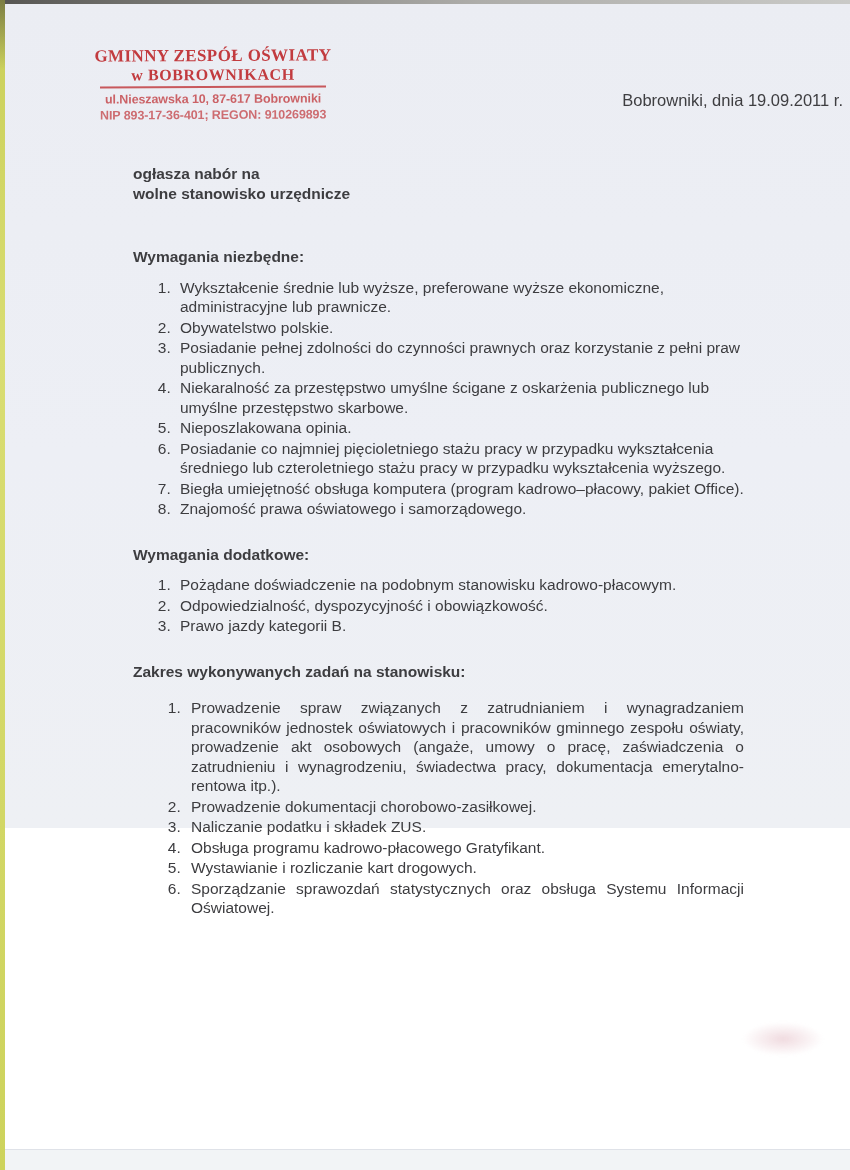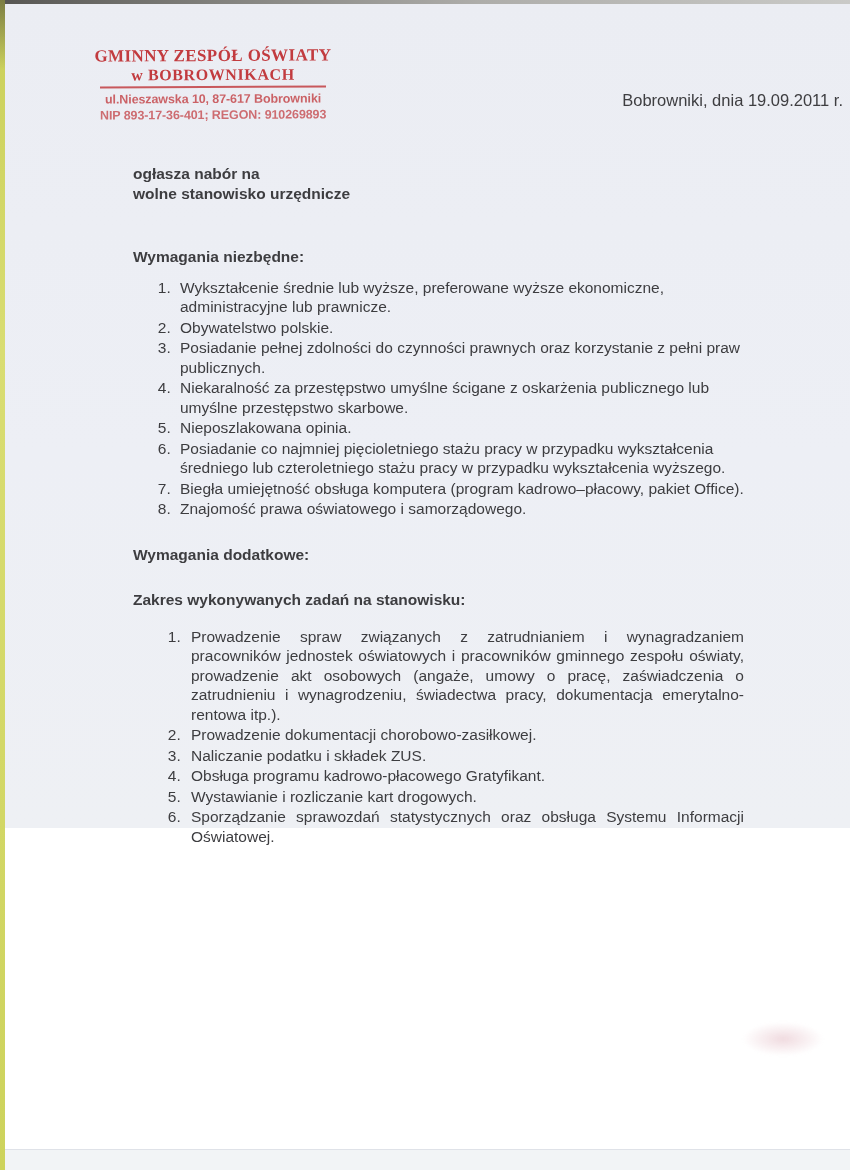--- a/index.html
+++ b/index.html
@@ -138,20 +138,25 @@
         <li>Niekaralność za przestępstwo umyślne ścigane z oskarżenia publicznego lub umyślne przestępstwo skarbowe.</li>
         <li>Nieposzlakowana opinia.</li>
         <li>Posiadanie co najmniej pięcioletniego stażu pracy w przypadku wykształcenia średniego lub czteroletniego stażu pracy w przypadku wykształcenia wyższego.</li>
         <li>Biegła umiejętność obsługa komputera (program kadrowo–płacowy, pakiet Office).</li>
         <li>Znajomość prawa oświatowego i samorządowego.</li>
       </ol>
     </section>
 
     <section>
       <h3 class="section-heading tight">Wymagania dodatkowe:</h3>
+      <ol class="doc-list">
+        <li>Pożądane doświadczenie na podobnym stanowisku kadrowo-płacowym.</li>
+        <li>Odpowiedzialność, dyspozycyjność i obowiązkowość.</li>
+        <li>Prawo jazdy kategorii B.</li>
+      </ol>
     </section>
 
     <section>
       <h3 class="section-heading tight">Zakres wykonywanych zadań na stanowisku:</h3>
       <ol class="doc-list wide">
         <li>Prowadzenie spraw związanych z zatrudnianiem i wynagradzaniem pracowników jednostek oświatowych i pracowników gminnego zespołu oświaty, prowadzenie akt osobowych (angaże, umowy o pracę, zaświadczenia o zatrudnieniu i wynagrodzeniu, świadectwa pracy, dokumentacja emerytalno-rentowa itp.).</li>
         <li>Prowadzenie dokumentacji chorobowo-zasiłkowej.</li>
         <li>Naliczanie podatku i składek ZUS.</li>
         <li>Obsługa programu kadrowo-płacowego Gratyfikant.</li>
         <li>Wystawianie i rozliczanie kart drogowych.</li>

